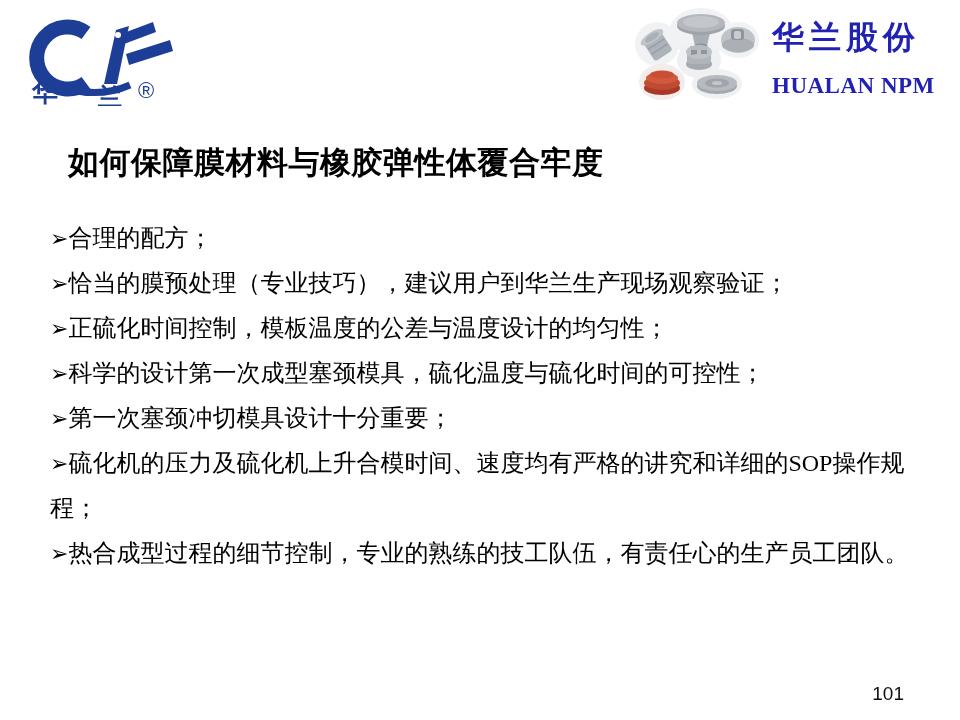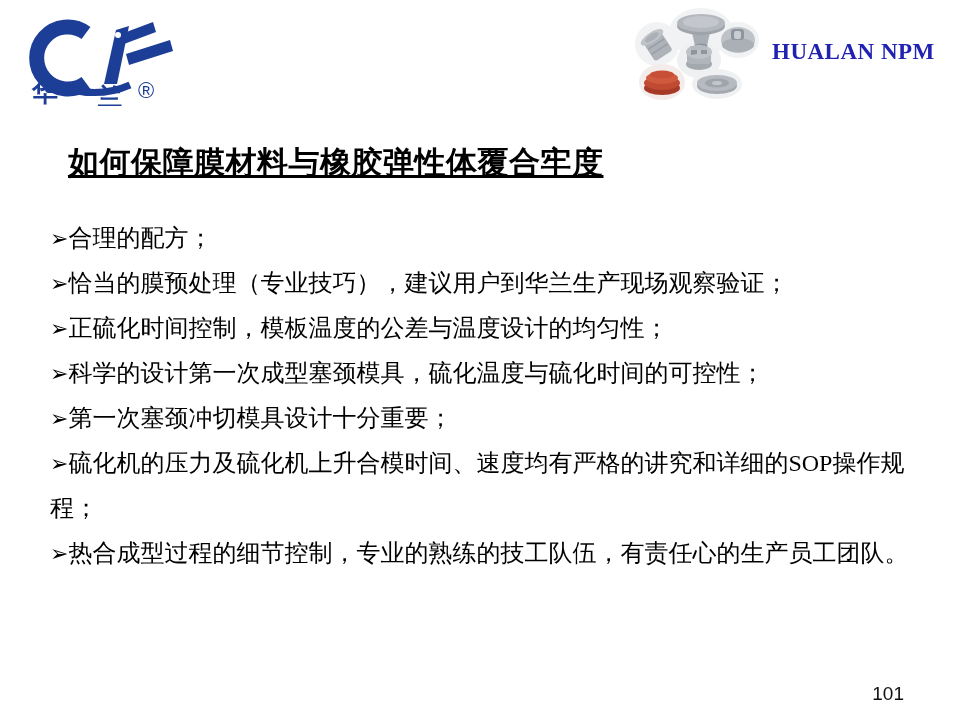--- a/index.html
+++ b/index.html
@@ -16,21 +16,21 @@
     color:#2222b2;letter-spacing:5px;line-height:34px;white-space:nowrap;
   }
   .brand-en{
     font-family:"Liberation Serif", serif;font-weight:bold;font-size:23px;
     color:#2222b2;letter-spacing:0.5px;line-height:26px;margin-top:19px;white-space:nowrap;
   }
   
   .slide-title{
     position:absolute;left:68px;top:142px;width:860px;
     font-family:"Liberation Sans", sans-serif;font-weight:700;font-size:31px;
-    color:#000000;letter-spacing:0.5px;white-space:nowrap;text-decoration:underline;
+    color:#000000;letter-spacing:0.5px;white-space:nowrap;
   }
   
   .bullet-list{
     position:absolute;left:50px;top:216px;width:868px;
     list-style:none;margin:0;padding:0;
     font-family:"Liberation Serif", serif;font-size:24px;line-height:45px;color:#000000;
   }
   .bullet-item{display:block;}
   .bullet-marker{font-size:22px;}
   
@@ -105,20 +105,21 @@
     <ellipse cx="27" cy="72.5" rx="12" ry="4" fill="#c84f35"></ellipse>
 
     <ellipse cx="82" cy="84" rx="20" ry="8" fill="#a4a9b0"></ellipse>
     <ellipse cx="82" cy="81" rx="20" ry="8" fill="#b7bbc1"></ellipse>
     <ellipse cx="82" cy="81" rx="12" ry="4.5" fill="#a0a5ac"></ellipse>
     <ellipse cx="82" cy="81" rx="5" ry="2" fill="#c3c7cc"></ellipse>
   </svg>
 </div>
 
 <div class="brand-block">
+  <div class="brand-cn">华兰股份</div>
   <div class="brand-en">HUALAN NPM</div>
 </div>
 
 <div class="slide-title">如何保障膜材料与橡胶弹性体覆合牢度</div>
 
 <ul class="bullet-list">
   <li class="bullet-item"><span class="bullet-marker">➢</span><span>合理的配方；</span></li>
   <li class="bullet-item"><span class="bullet-marker">➢</span><span>恰当的膜预处理（专业技巧），建议用户到华兰生产现场观察验证；</span></li>
   <li class="bullet-item"><span class="bullet-marker">➢</span><span>正硫化时间控制，模板温度的公差与温度设计的均匀性；</span></li>
   <li class="bullet-item"><span class="bullet-marker">➢</span><span>科学的设计第一次成型塞颈模具，硫化温度与硫化时间的可控性；</span></li>

